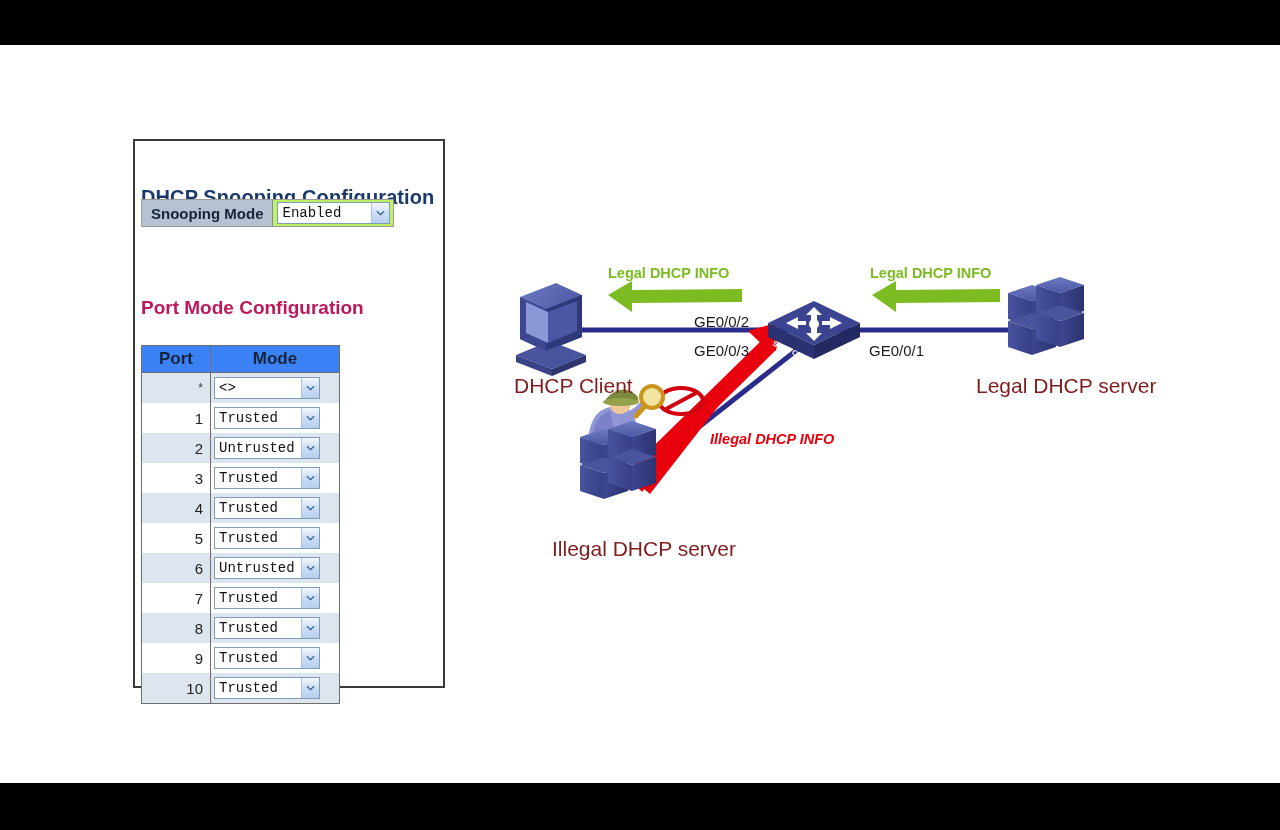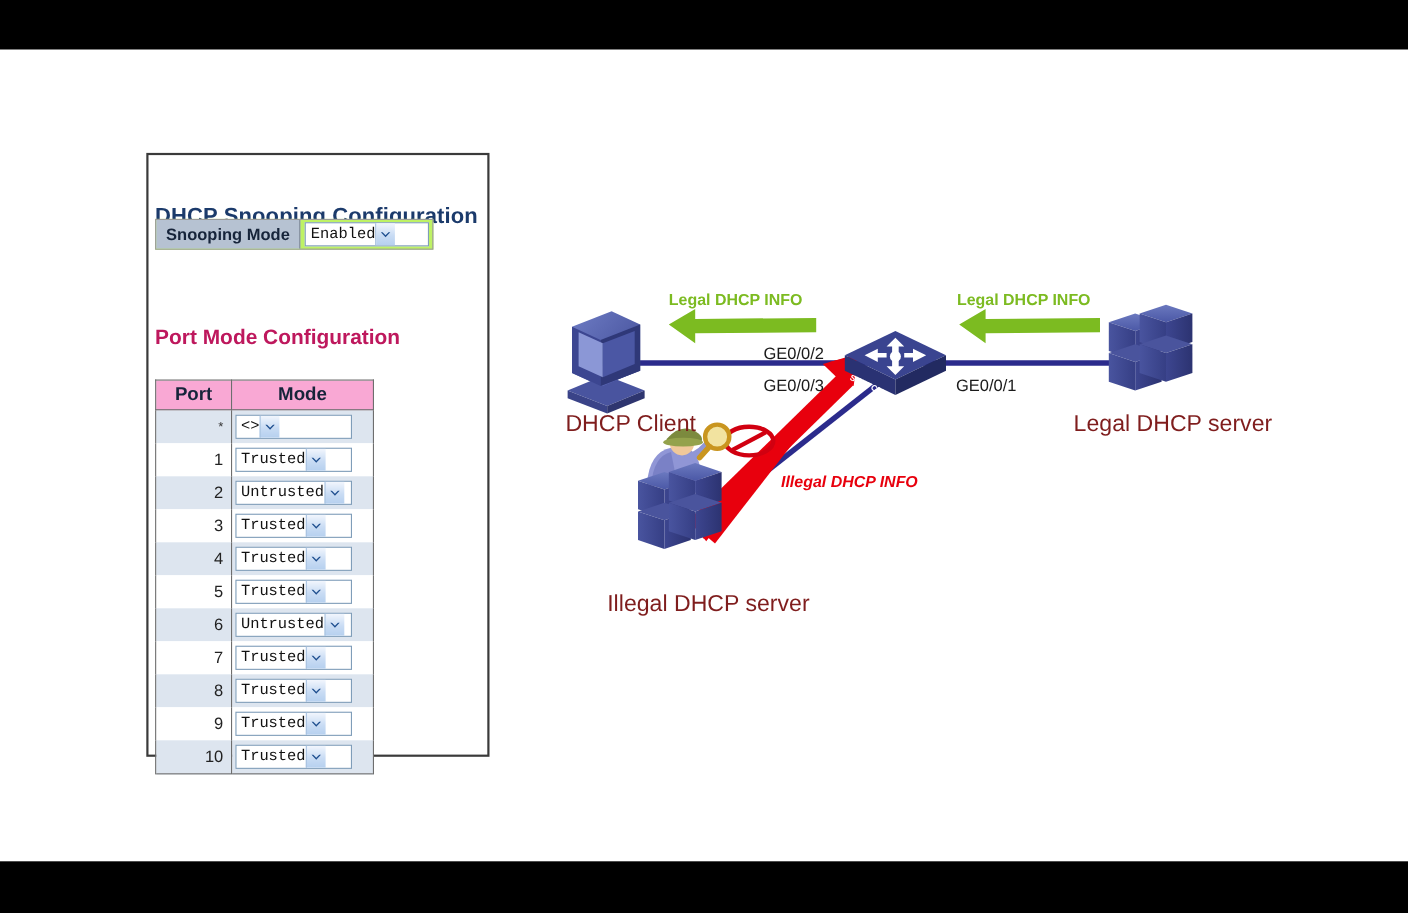--- a/index.html
+++ b/index.html
@@ -73,21 +73,21 @@
     white-space: nowrap;
   }
   #snooping-select-wrap {
     padding: 2px 3px 2px 4px;
     display: flex;
     align-items: center;
   }
   .wselect {
     display: flex;
     align-items: center;
-    justify-content: flex-start;
+    justify-content: space-between;
     border: 1px solid #7f9db9;
     background: #ffffff;
     box-sizing: border-box;
     height: 22px;
     padding-left: 4px;
     font-family: "Liberation Mono", monospace;
     font-size: 14px;
     color: #111111;
   }
   .wselect .val {
@@ -121,21 +121,21 @@
 
   
   #port-table {
     position: absolute;
     left: 6px;
     top: 204px;
     border-collapse: collapse;
     border: 1px solid #6e6e6e;
   }
   #port-table th {
-    background: #f9a8d4;
+    background: #3b82f6;
     border: 1px solid #6e6e6e;
     font-size: 17px;
     font-weight: bold;
     color: #16243a;
     height: 26px;
     padding: 0 8px;
   }
   #port-table th.th-port { width: 52px; }
   #port-table th.th-mode { width: 112px; }
   #port-table td {

